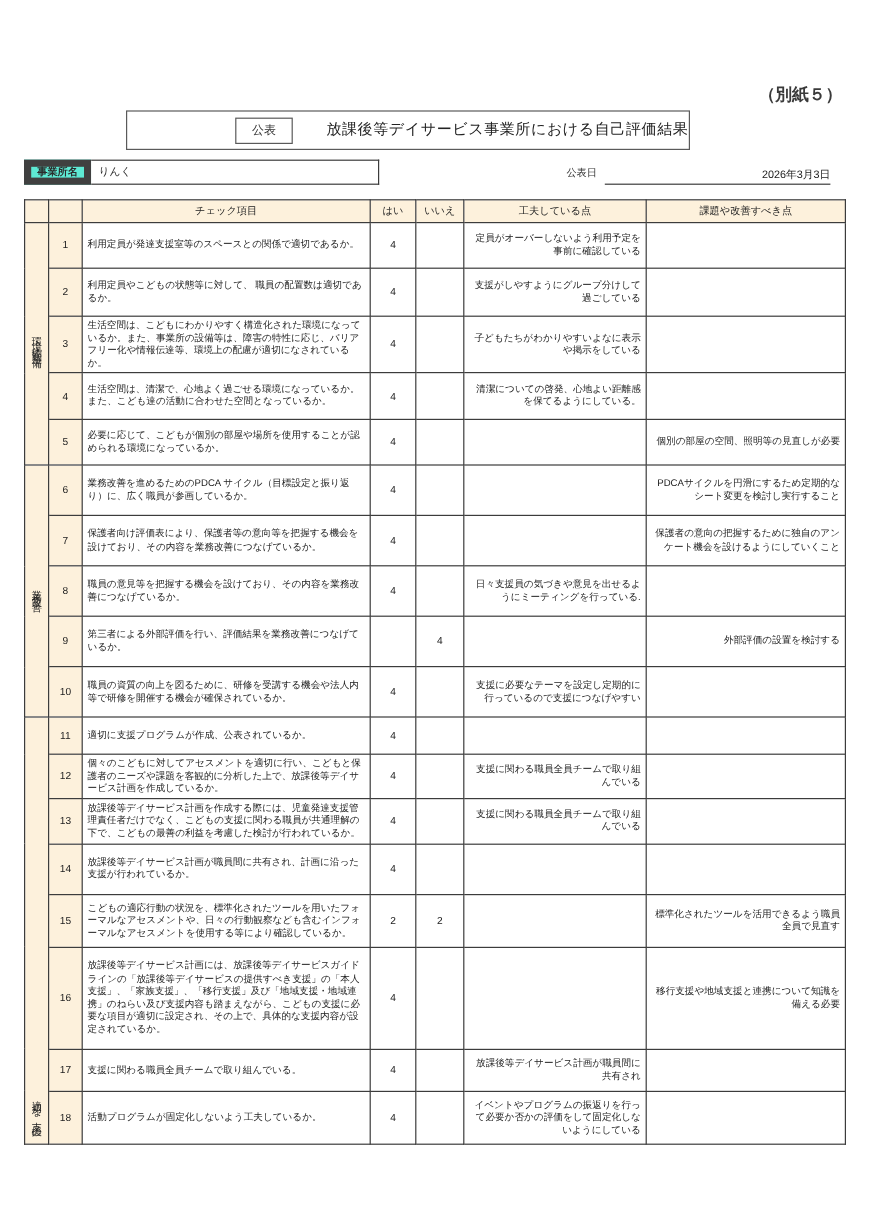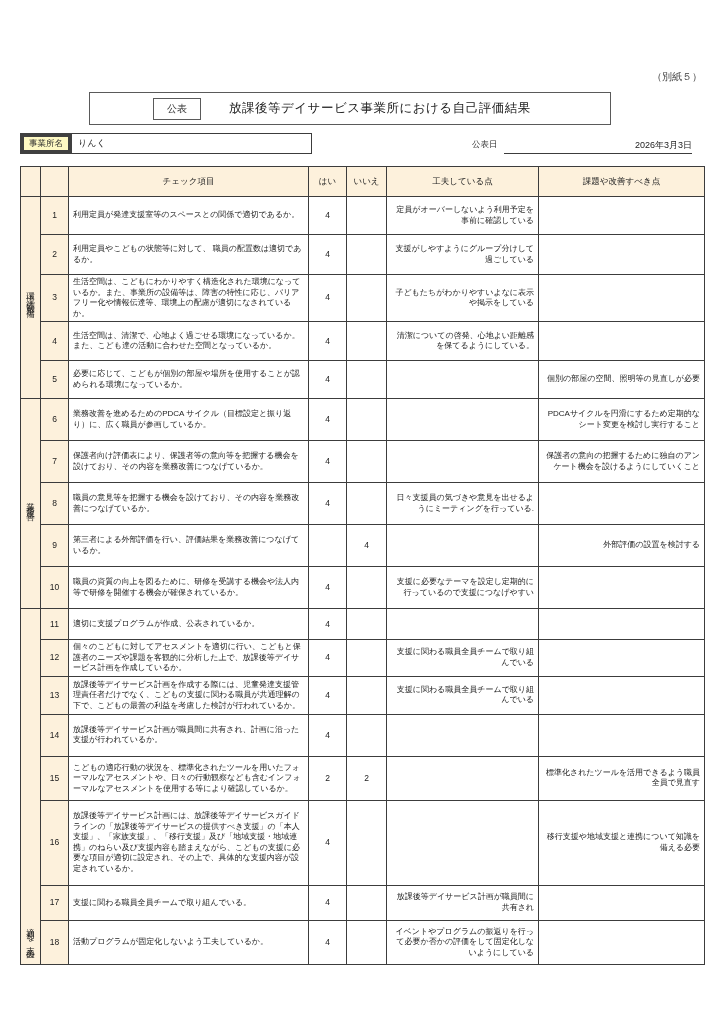--- a/index.html
+++ b/index.html
@@ -7,32 +7,34 @@
   body {
     position: relative;
     font-family: "Liberation Sans", "DejaVu Sans", sans-serif;
     color: #2b2b2b;
     overflow: hidden;
   }
 
   .corner-note {
     position: absolute;
     top: 70px; right: 22px;
-    font-size: 10px;
+    font-size: 14px;
     color: #3a3a3a;
+    font-weight: bold;
   }
 
   .title-box {
     position: absolute;
-    top: 92px; left: 89px;
-    width: 522px; height: 33px;
+    top: 92px; left: 105px;
+    width: 470px; height: 33px;
     border: 1px solid #5a5a5a;
     display: flex;
     align-items: center;
     background: #fff;
+    padding-left: 27px;
   }
   .title-badge {
     margin-left: 63px;
     border: 1px solid #5a5a5a;
     padding: 3px 13px;
     font-size: 10px;
     color: #333;
     white-space: nowrap;
   }
   .title-text {
@@ -43,26 +45,27 @@
     white-space: nowrap;
   }
 
   .office-row {
     position: absolute;
     top: 133px; left: 20px;
     display: flex;
     height: 21px;
   }
   .office-label {
-    background: #fef9c3;
-    border: 4px solid #404040;
+    background: #5eead4;
+    border: 6px solid #404040;
     font-size: 8.5px;
     display: flex; align-items: center;
     padding: 0 5px;
     white-space: nowrap;
+    font-weight: bold;
   }
   .office-value {
     background: #fff;
     border: 1px solid #3c3c3c;
     border-left: none;
     width: 240px;
     font-size: 9px;
     display: flex; align-items: center;
     padding: 0 6px;
     font-family: Liberation Mono, monospace;
@@ -106,21 +109,21 @@
     font-size: 8px;
     line-height: 1.32;
     vertical-align: middle;
     color: #222;
     font-weight: normal;
     overflow: hidden;
   }
   .eval-table thead th {
     background: #fdf1dc;
     text-align: center;
-    height: 30px;
+    height: 19px;
     font-size: 8.5px;
     padding: 1px 2px;
   }
   td.cat-cell {
     background: #fdf1dc;
     text-align: center;
     vertical-align: middle;
     padding: 2px 0;
   }
   td.cat-cell .vtext {

